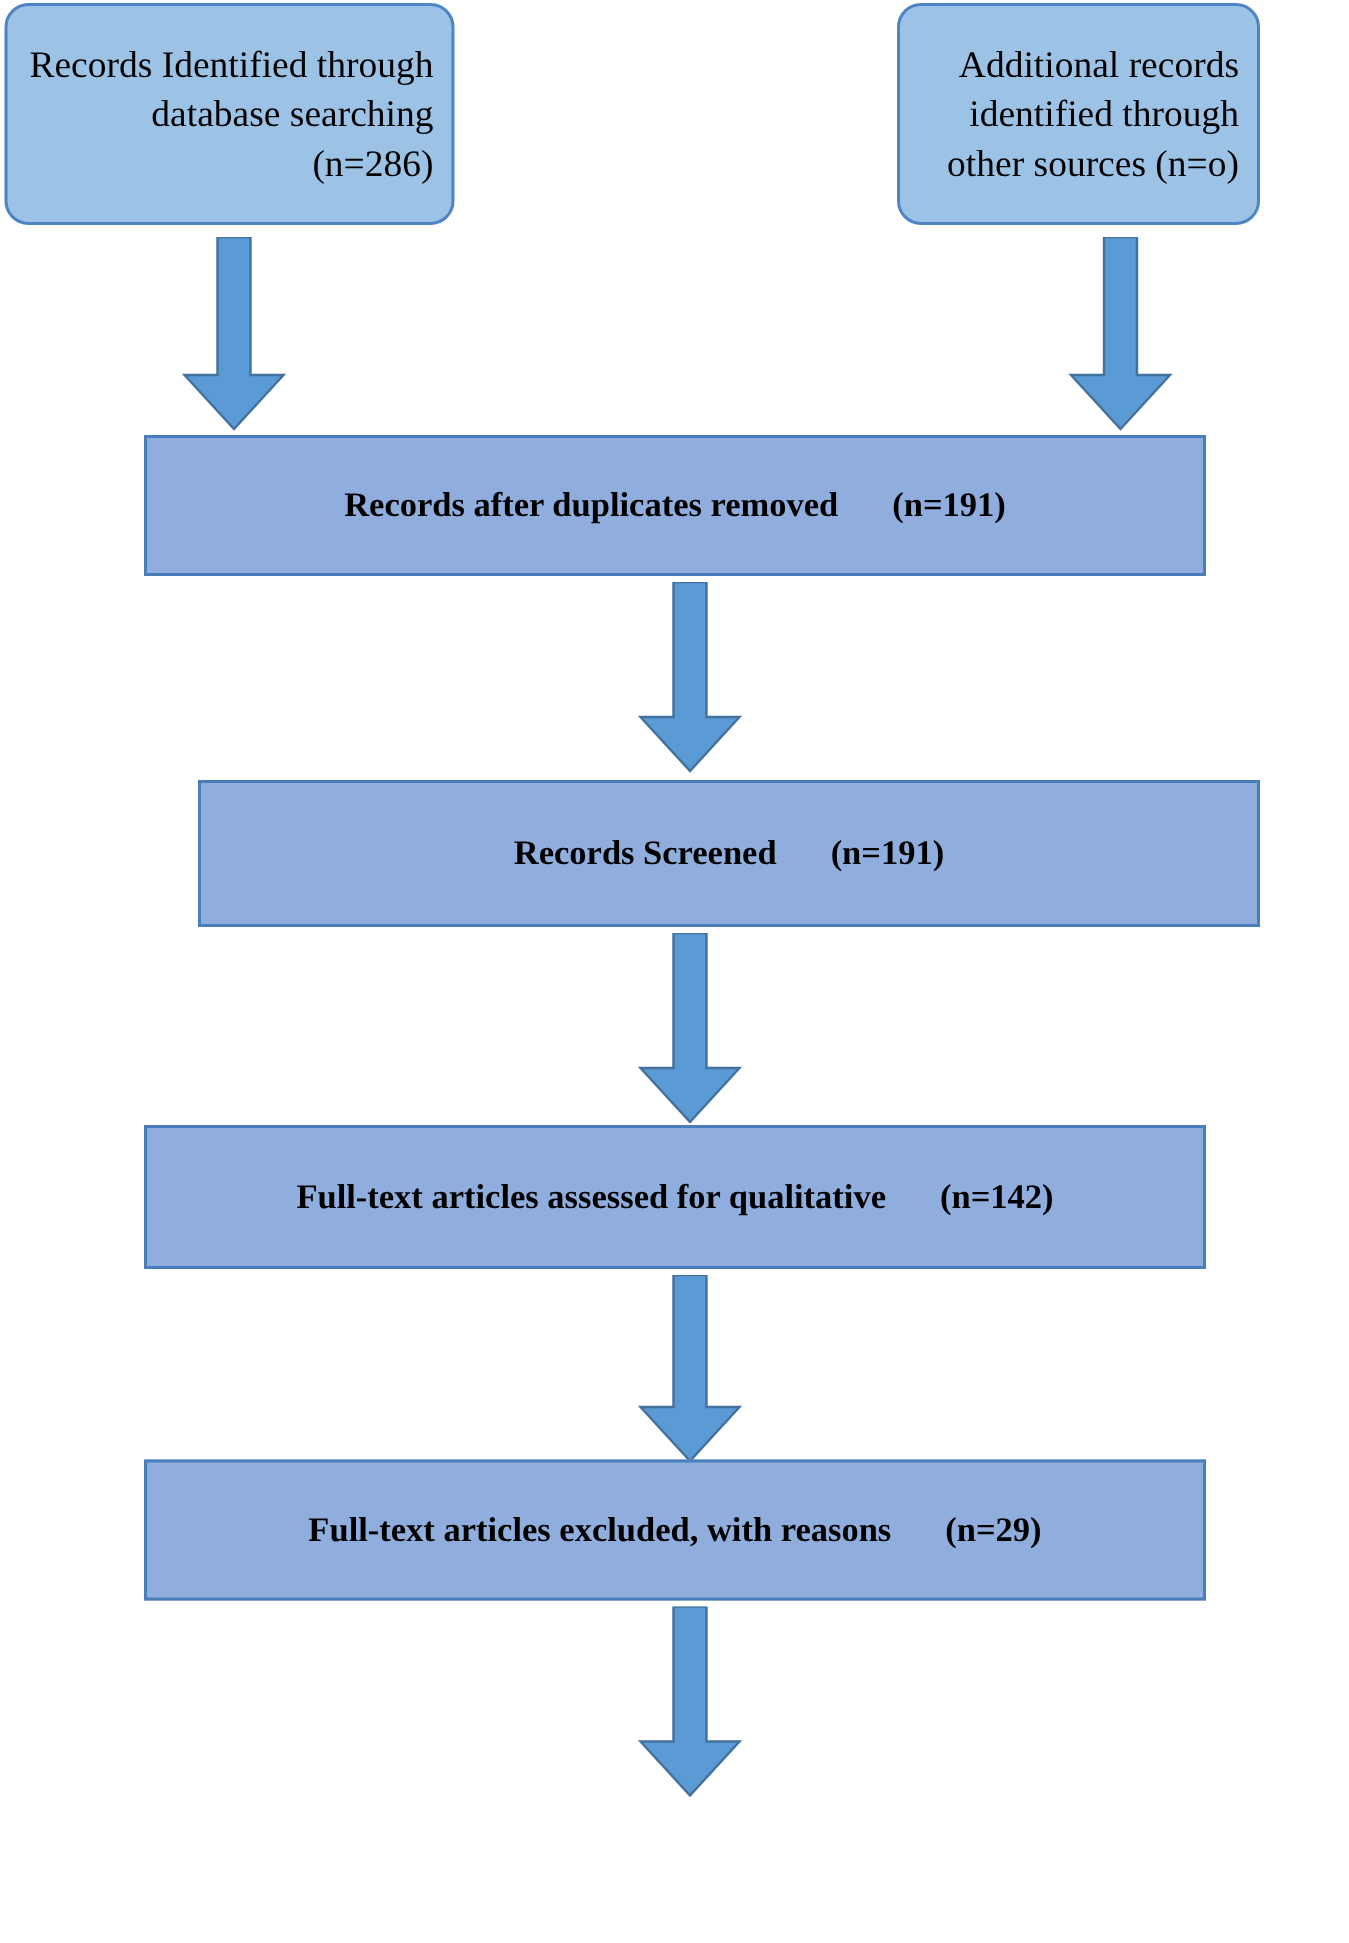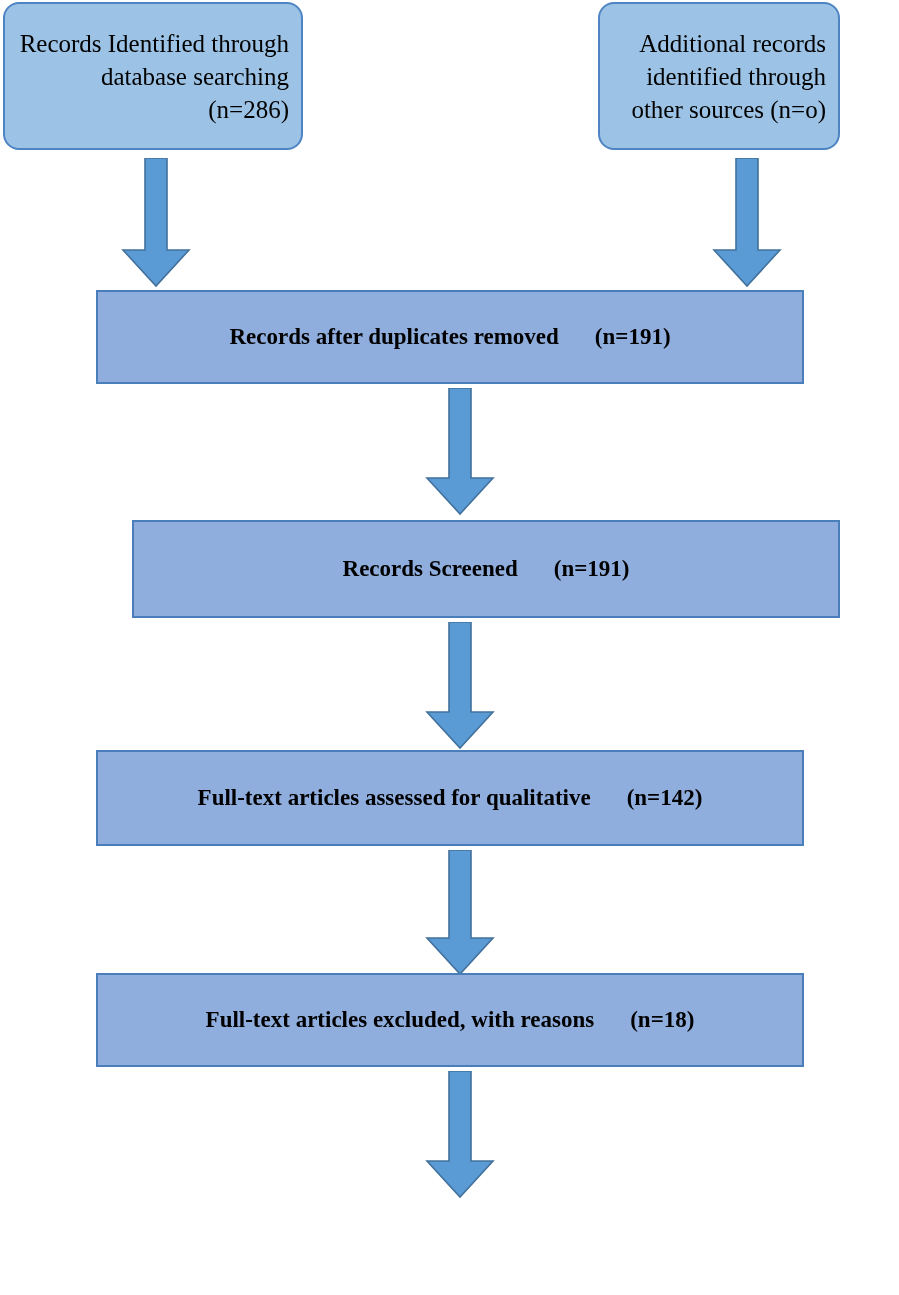--- a/index.html
+++ b/index.html
@@ -118,21 +118,21 @@
   </div>
 
   <div class="arrow" style="left:425px; top:850px;">
     <svg width="70" height="126" viewBox="0 0 70 126" aria-hidden="true">
       <polygon points="24,0 46,0 46,88 68,88 35,124 2,88 24,88" fill="#5B9BD5" stroke="#41719C" stroke-width="1.6"></polygon>
     </svg>
   </div>
 
   <div class="rect-box" style="left:96px; top:973px; width:708px; height:94px;">
     <span class="line1">Full-text articles excluded, with reasons</span>
-    <span class="line2">(n=18)</span>
+    <span class="line2">(n=29)</span>
   </div>
 
   <div class="arrow" style="left:425px; top:1071px;">
     <svg width="70" height="128" viewBox="0 0 70 128" aria-hidden="true">
       <polygon points="24,0 46,0 46,90 68,90 35,126 2,90 24,90" fill="#5B9BD5" stroke="#41719C" stroke-width="1.6"></polygon>
     </svg>
   </div>
 
 
 </div>

